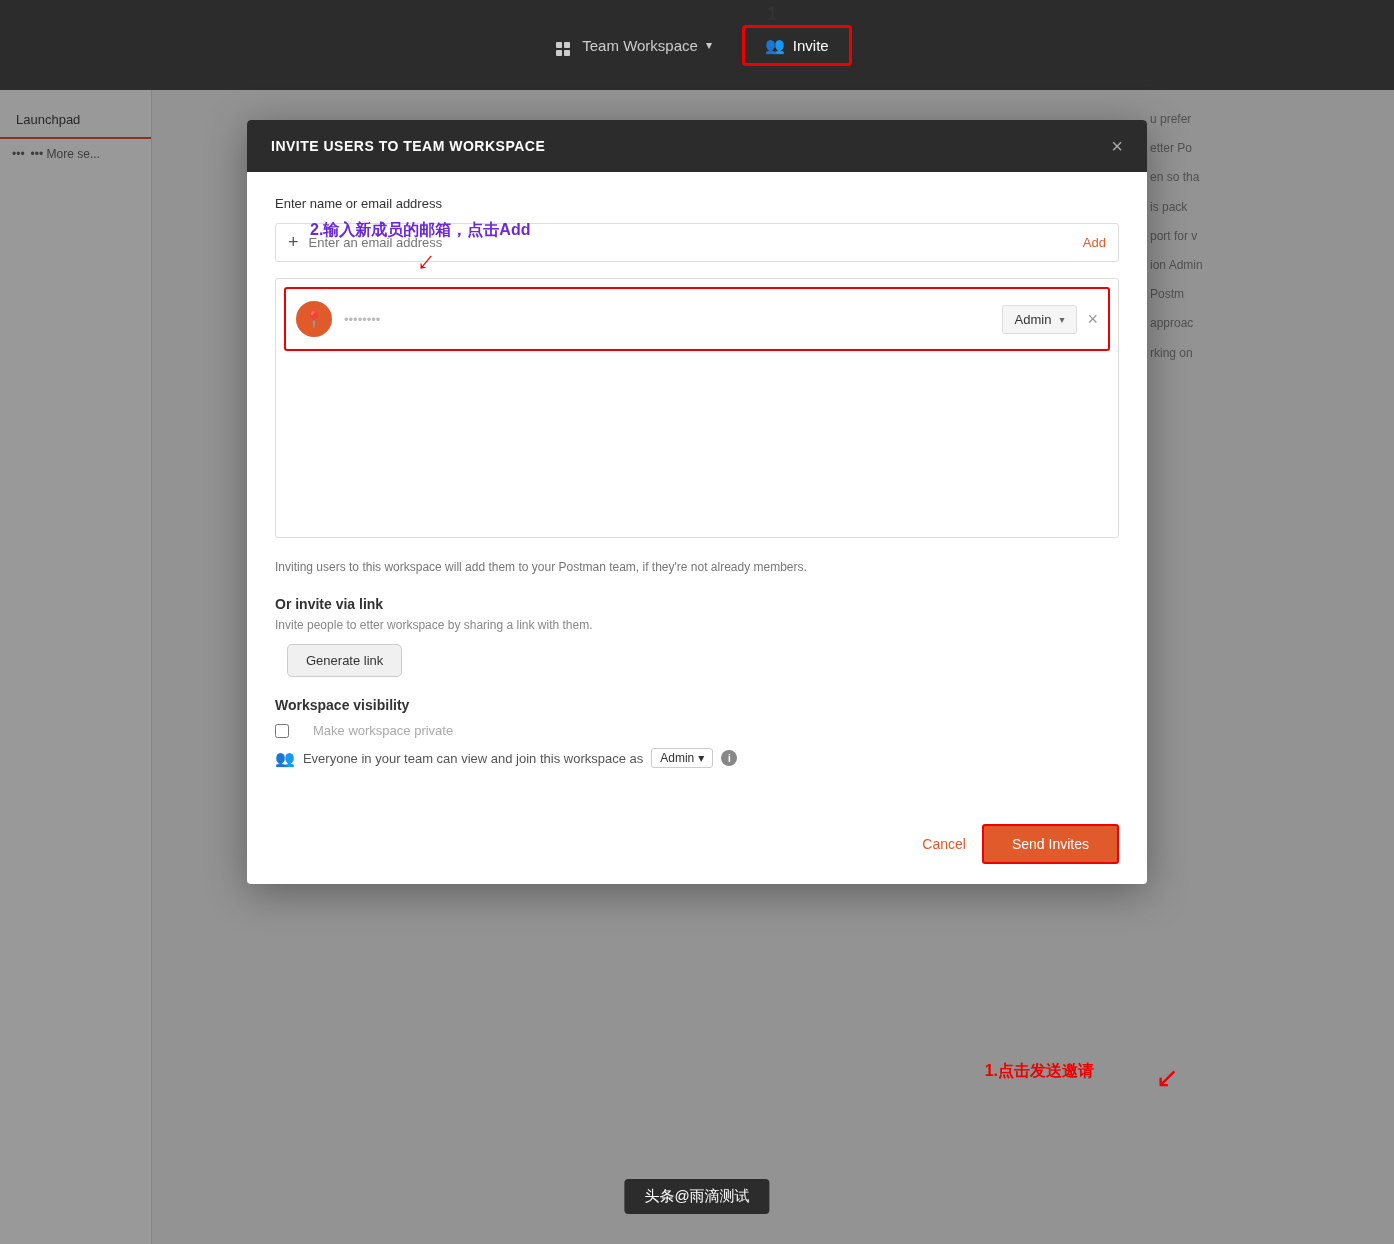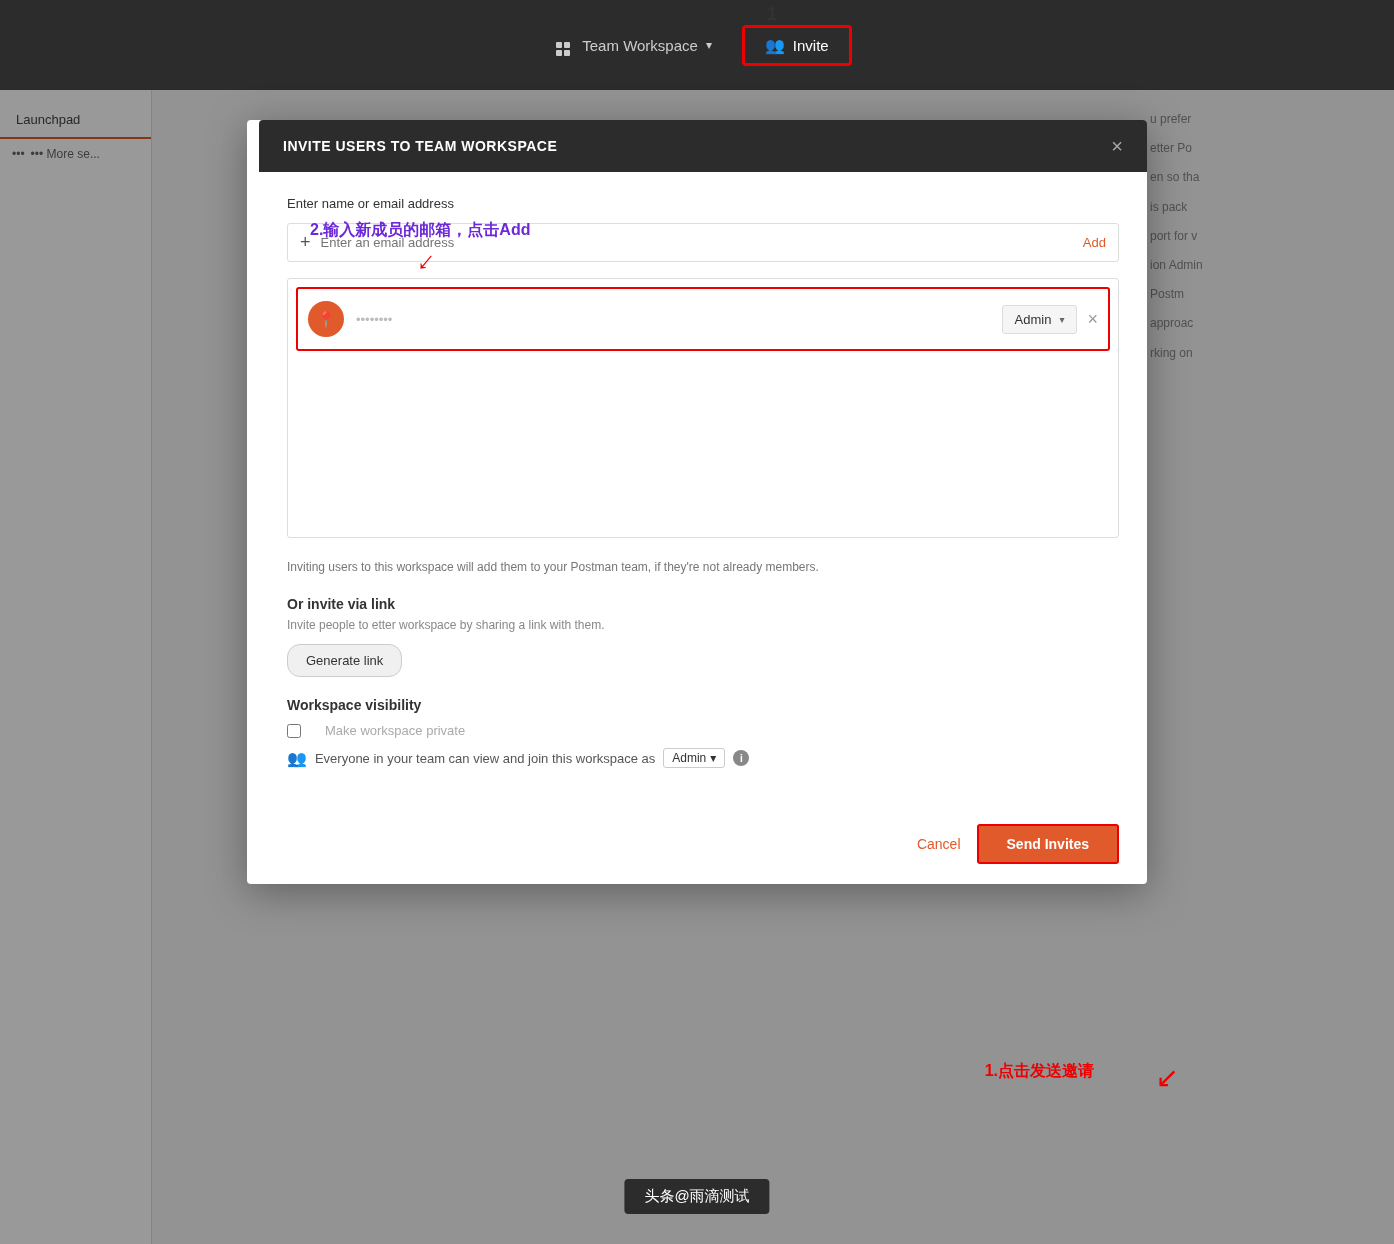--- a/index.html
+++ b/index.html
@@ -101,21 +101,20 @@
     }
 
     
     .modal {
       background: #fff;
       border-radius: 4px;
       width: 900px;
       max-width: 96%;
       box-shadow: 0 8px 40px rgba(0,0,0,0.35);
       position: relative;
-      padding-left: 12px;
     }
 
     .modal-header {
       background: #2c2c2c;
       color: #fff;
       padding: 16px 24px;
       display: flex;
       align-items: center;
       justify-content: space-between;
       border-radius: 4px 4px 0 0;
@@ -260,23 +259,24 @@
       font-size: 12px;
       color: #888;
       margin-bottom: 12px;
     }
     .generate-link-btn {
       border: 1px solid #ccc;
       background: #f0f0f0;
       color: #333;
       font-size: 13px;
       padding: 8px 18px;
-      border-radius: 13px;
+      border-radius: 5px;
       cursor: pointer;
       margin-bottom: 20px;
+      margin-left: 12px;
     }
 
     
     .visibility-section { margin-bottom: 20px; }
     .visibility-title {
       font-size: 14px;
       font-weight: 600;
       color: #333;
       margin-bottom: 10px;
     }
@@ -347,21 +347,21 @@
       font-size: 14px;
       cursor: pointer;
     }
     .send-invite-btn {
       background: #e05a2b;
       color: #fff;
       border: none;
       border-radius: 3px;
       padding: 10px 28px;
       font-size: 14px;
-      font-weight: 700;
+      font-weight: 400;
       cursor: pointer;
       border: 2px solid #e00;
     }
 
     
     .annot-2-text {
       position: absolute;
       top: 220px;
       left: 310px;
       color: #6d28d9;

